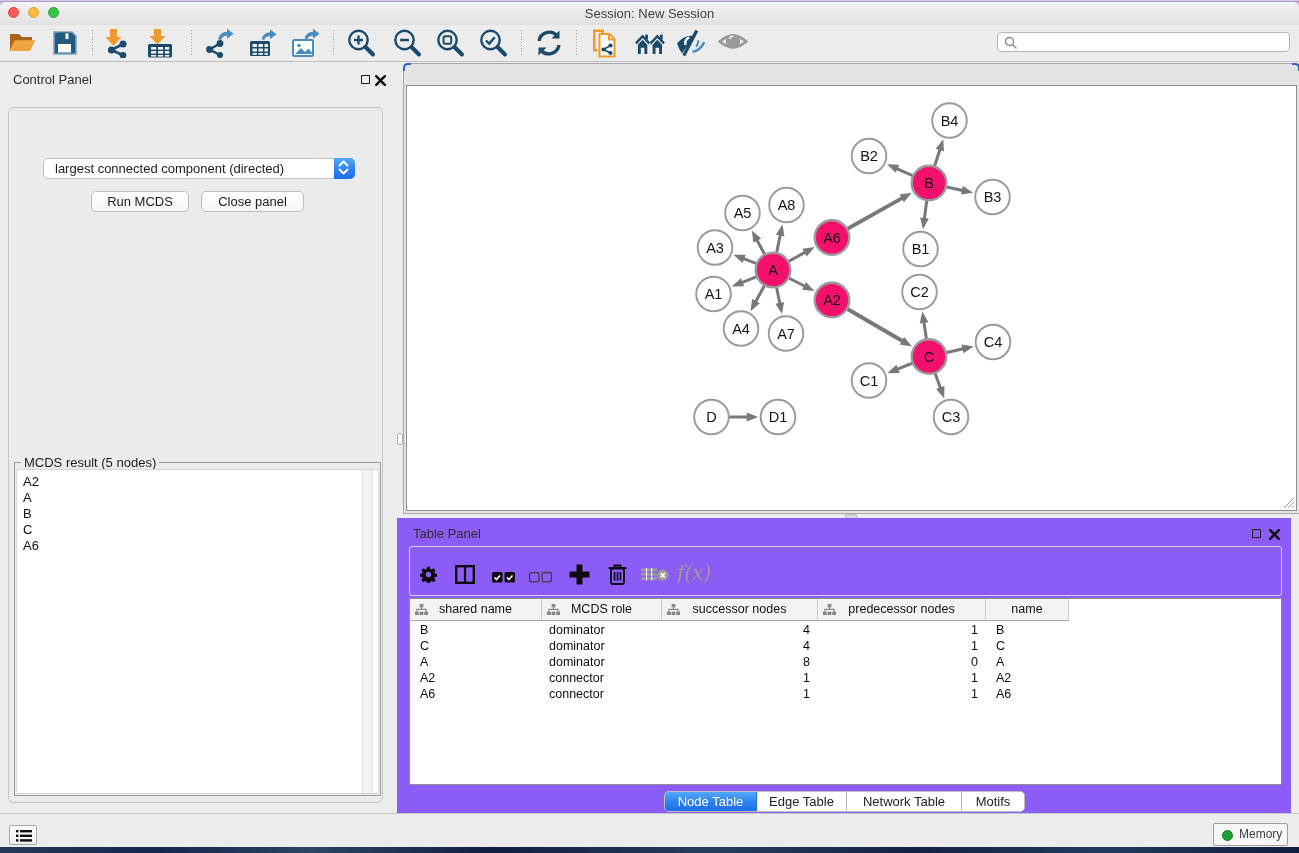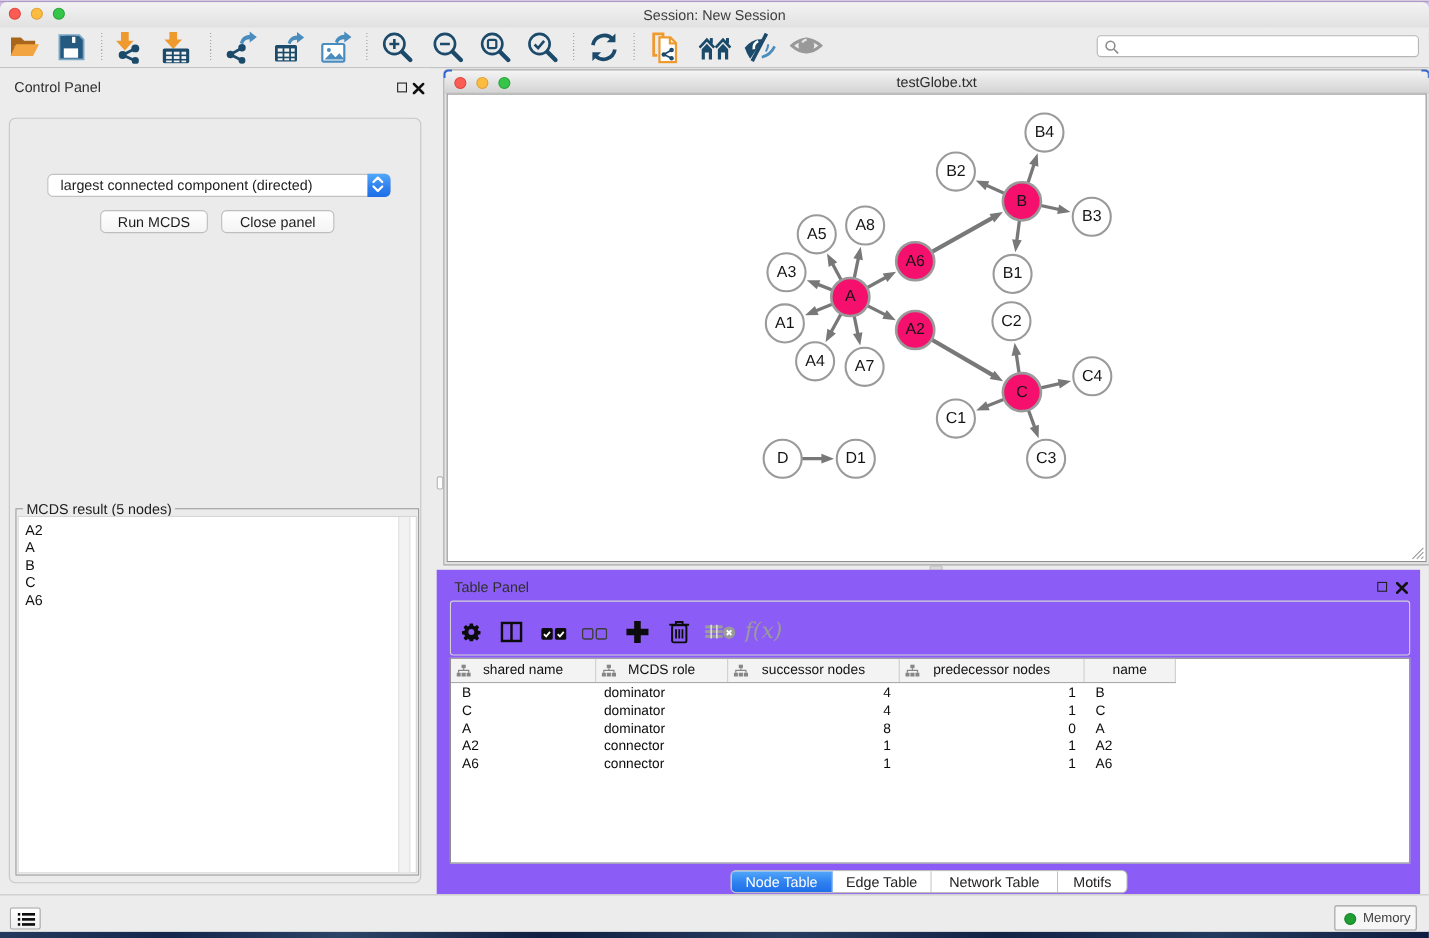--- a/index.html
+++ b/index.html
@@ -366,26 +366,20 @@
           </div>
       </div>
     </div>
 
     <div id="v-divider-handle"></div>
     <div id="h-divider-handle"></div>
 
     <div id="net-frame">
       <span class="blue-corner" id="bc-tl"></span>
       <span class="blue-corner" id="bc-tr"></span>
-      <div id="net-titlebar">
-        <span class="traffic t-red"></span>
-        <span class="traffic t-yellow"></span>
-        <span class="traffic t-green"></span>
-        <div class="win-title">testGlobe.txt</div>
-      </div>
       <div id="net-canvas">
         <svg id="graph-svg" width="891" height="425" viewBox="0 0 889 425">
             <line x1="365" y1="184" x2="348.32350850724595" y2="152.83409786600063" stroke="#787878" stroke-width="3"></line>
             <polygon points="343.84148356462356,144.45785453060793 353.14661593471675,152.52163227897398 345.38756947666883,156.67340275214002" fill="#787878"></polygon>
             <line x1="365" y1="184" x2="372.54176613441683" y2="147.68779268614122" stroke="#787878" stroke-width="3"></line>
             <polygon points="374.47361670516904,138.38628993807495 376.4431251817839,150.54075563429305 367.82699632041727,148.7512519477015" fill="#787878"></polygon>
             <line x1="365" y1="184" x2="334.3165660961024" y2="172.09694374417765" stroke="#787878" stroke-width="3"></line>
             <polygon points="325.4596590000965,168.6610746121064 337.7725280301156,168.7181381696215 334.58982820251276,176.9224310585533" fill="#787878"></polygon>
             <line x1="365" y1="184" x2="332.6727575767967" y2="197.0395599690232" stroke="#787878" stroke-width="3"></line>
             <polygon points="323.86247781640185,200.59328625893033 332.88161692892277,192.21085644001775 336.17348970273156,200.37195769175193" fill="#787878"></polygon>

